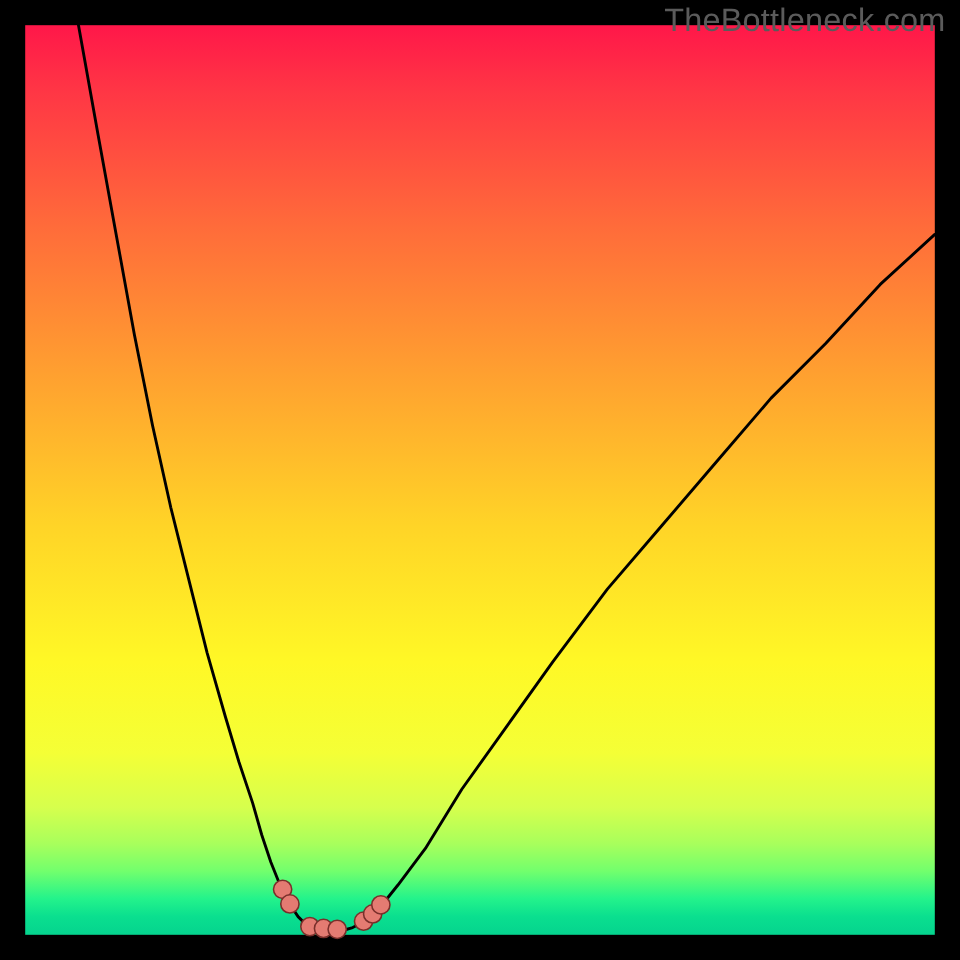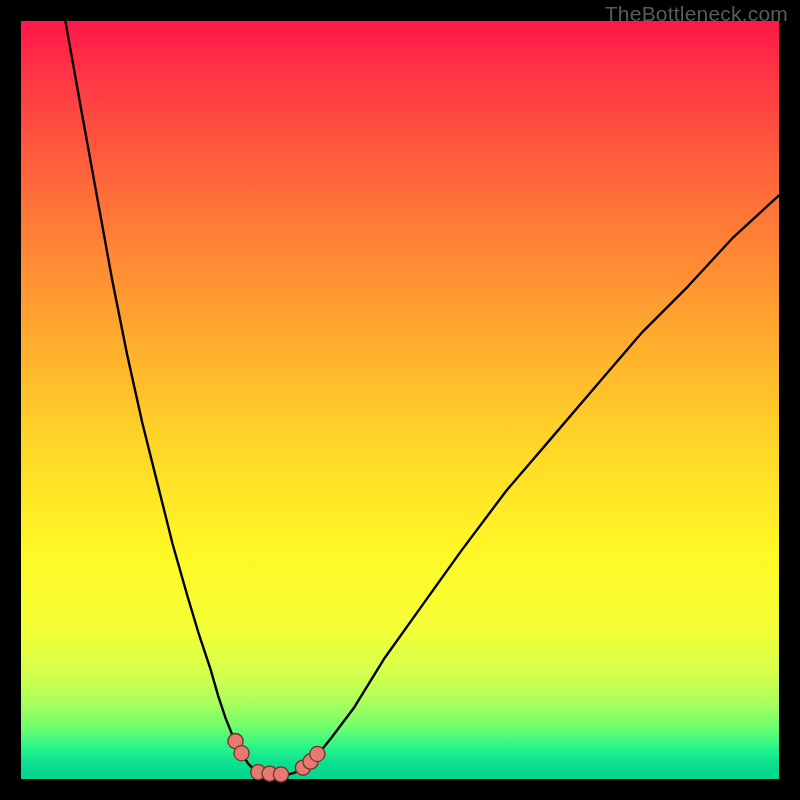--- a/index.html
+++ b/index.html
@@ -31,21 +31,21 @@
       #24f38b 96%,
       #0adf8f 98%,
       #05d48e 100%
     );
   }
   .watermark {
     position: absolute;
     top: 2px;
     right: 12px;
     color: #5b5b5b;
-    font-size: 21px;
+    font-size: 27px;
     letter-spacing: 0.2px;
     user-select: none;
   }
   svg.plot {
     position: absolute;
     left: 0;
     top: 0;
     width: 758px;
     height: 758px;
     overflow: visible;

